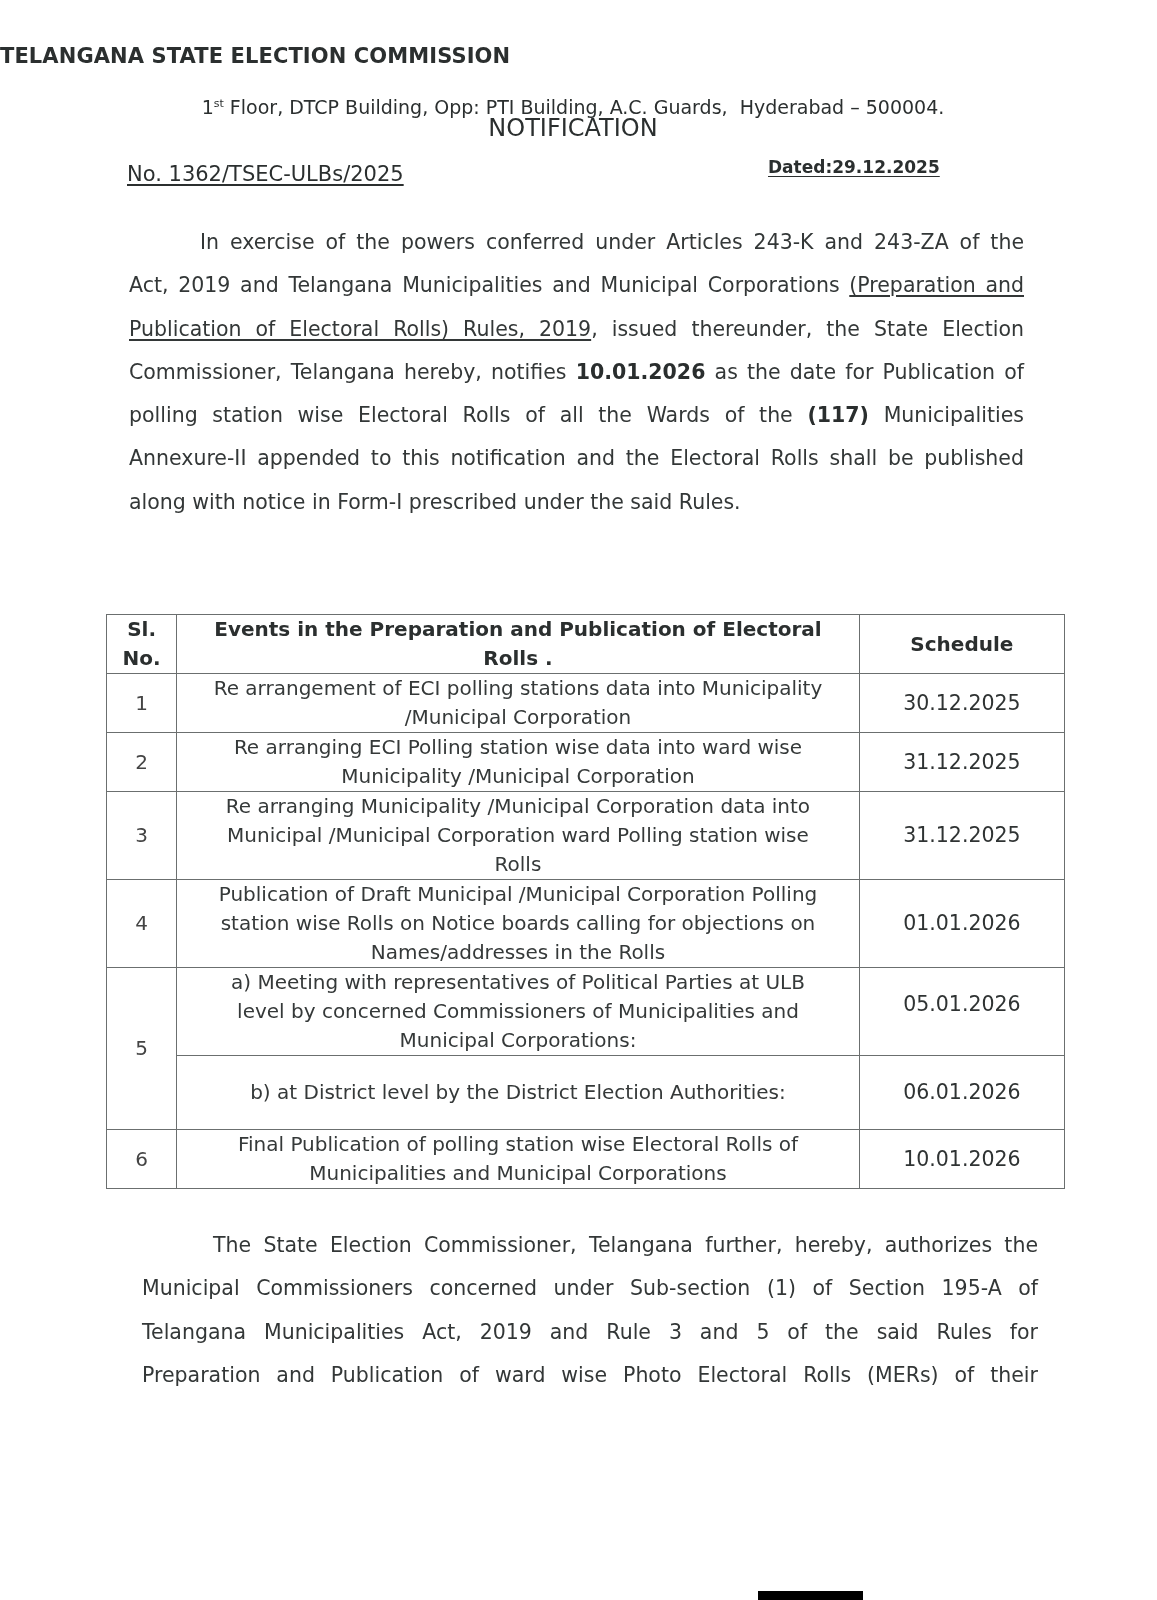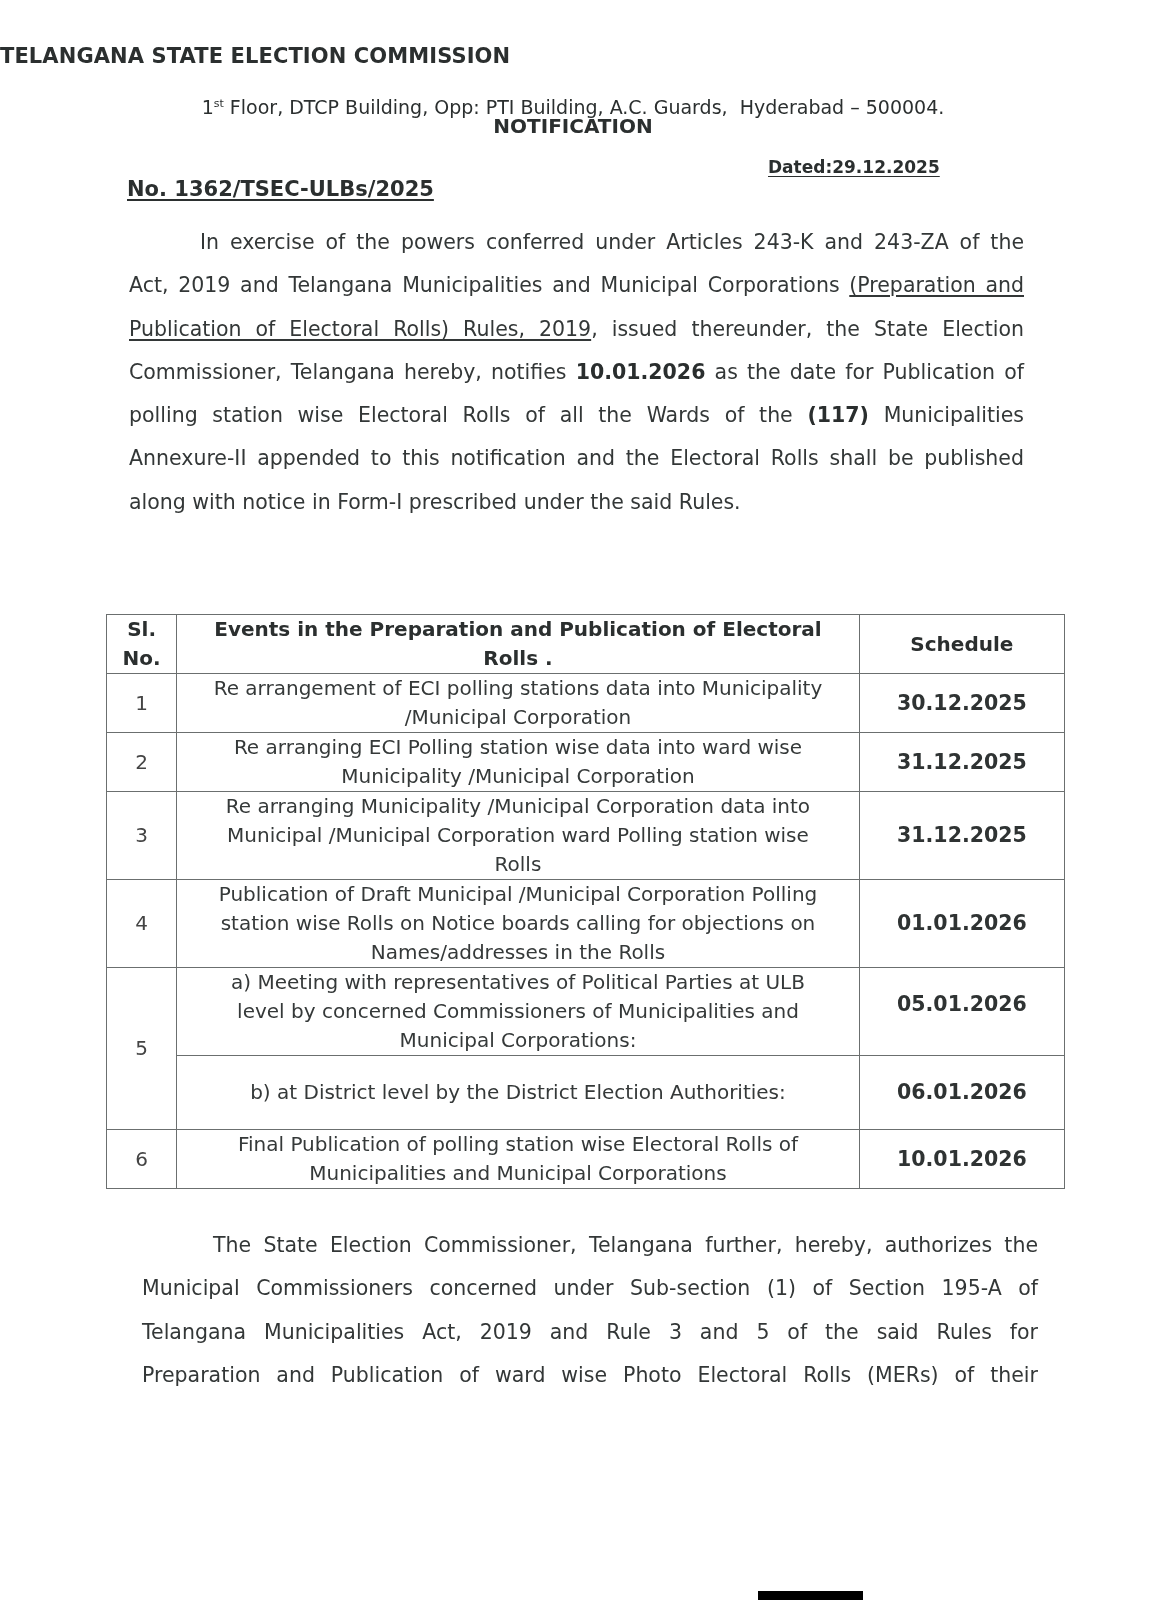--- a/index.html
+++ b/index.html
@@ -45,28 +45,28 @@
     .org-address sup {
       font-size: 11px;
       vertical-align: 7px;
     }
     .doc-heading {
       position: absolute;
       top: 114px;
       left: 0;
       width: 1146px;
       text-align: center;
-      font-weight: bold;
-      font-size: 20px;
+      font-weight: normal;
+      font-size: 24px;
     }
     .ref-no {
       position: absolute;
-      top: 177px;
+      top: 162px;
       left: 127px;
-      font-weight: bold;
+      font-weight: normal;
       font-size: 21px;
       text-decoration: underline;
       text-underline-offset: 3px;
     }
     .ref-date {
       position: absolute;
       top: 157px;
       left: 768px;
       font-weight: bold;
       font-size: 17px;
@@ -114,21 +114,21 @@
     }
     table.schedule th {
       font-weight: bold;
       color: #2b2f2f;
       height: 58px;
     }
     .col-sl { width: 66px; }
     .col-event { width: 642px; }
     .col-sched { width: 193px; }
     td.date {
-      font-weight: bold;
+      font-weight: normal;
       color: #2f3333;
       font-size: 20.5px;
     }
     td.sl { color: #444; }
 
     .bottom-bar {
       position: absolute;
       left: 758px;
       top: 1591px;
       width: 105px;

